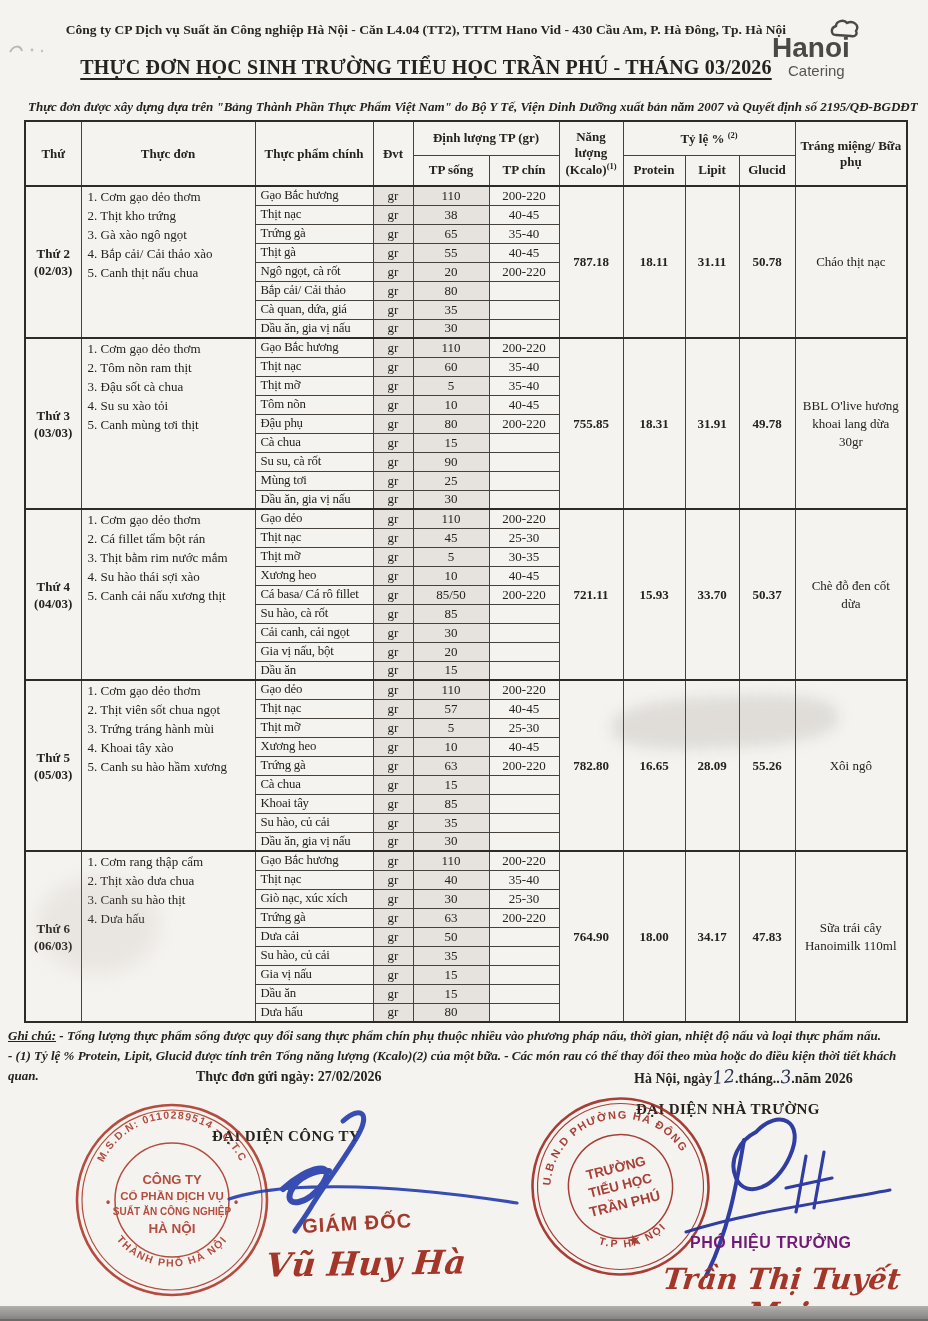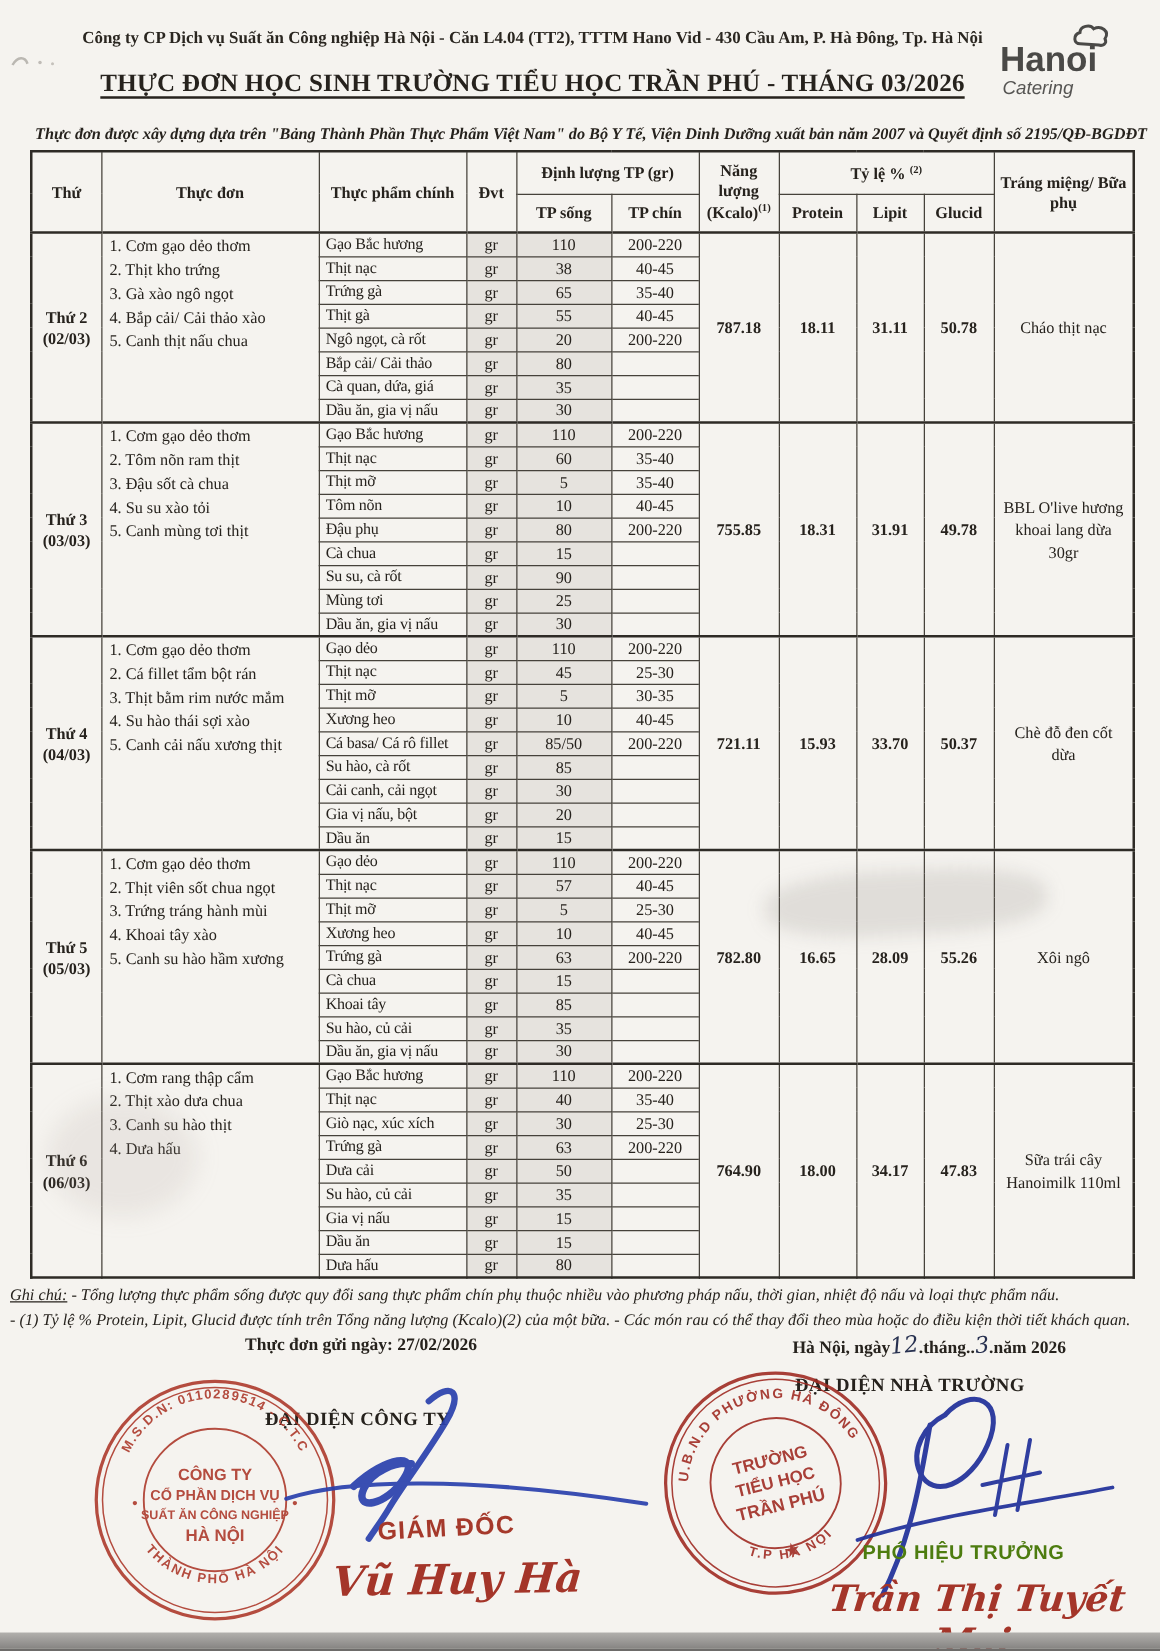--- a/index.html
+++ b/index.html
@@ -8,24 +8,24 @@
           font-family:"Liberation Serif", serif; color:#26221d; overflow:hidden; }
 
   
   .company-line { position:absolute; top:22px; left:0; width:852px; text-align:center;
                   font-size:13.5px; font-weight:bold; color:#2a2620; }
   .doc-title { position:absolute; top:56px; left:0; width:852px; text-align:center;
                font-size:20px; font-weight:bold; letter-spacing:.2px; }
   .doc-title span { text-decoration:underline; text-decoration-thickness:1.5px; text-underline-offset:4px; }
   .basis-note { position:absolute; top:99px; left:28px; width:892px;
                 font-size:13px; font-style:italic; font-weight:bold; }
-  .logo { position:absolute; left:800px; top:34px; width:120px;
+  .logo { position:absolute; left:772px; top:34px; width:120px;
           font-family:"Liberation Sans", sans-serif; color:#4a4947; }
   .logo-word { font-size:28px; font-weight:bold; line-height:1; letter-spacing:0; }
-  .logo-sub  { font-size:15px; margin-left:2px; color:#565553;font-style:italic; }
+  .logo-sub  { font-size:15px; margin-left:16px; color:#565553; }
   .logo-hat { position:absolute; left:56px; top:-15px; }
 
   
   .menu-table { position:absolute; top:120px; left:24px; width:882px;
                 border-collapse:collapse; font-size:13px; table-layout:fixed;
                 border:2px solid #2e2b26; }
   .menu-table th, .menu-table td { border:1px solid #46423b; }
   .menu-table thead th { font-weight:bold; text-align:center; vertical-align:middle; padding:2px; }
   tr.h1 th { height:34px;margin-top:33px; } tr.h2 th { height:31px; }
   .day-start td, .day-start th { border-top:2px solid #2e2b26; }
@@ -35,35 +35,35 @@
   .menu-line { line-height:19px; white-space:nowrap; }
   .ing-name  { text-align:left; padding:0 3px 0 5px; white-space:nowrap; font-size:12.8px; letter-spacing:-.2px; }
   .unit-cell { background:#e6e3de; text-align:center; }
   .raw-cell  { background:#e6e3de; text-align:center; }
   .cooked-cell { text-align:center; }
   .num-cell  { text-align:center; vertical-align:middle;font-weight:bold; }
   .dessert-cell { text-align:center; vertical-align:middle; line-height:18px; padding:0 6px; }
 
   
   .notes { position:absolute; top:1026px; left:8px; width:916px;
-           font-size:13px; font-style:italic; font-weight:normal; line-height:20px; }
+           font-size:13px; font-style:italic; font-weight:bold; line-height:20px; }
   .notes .lbl { text-decoration:underline; }
   .sent-date  { position:absolute; top:1069px; left:196px; font-size:14px; font-weight:bold; }
   .place-date { position:absolute; top:1066px; left:634px; font-size:14px; font-weight:bold; }
   .hand { font-family:"DejaVu Serif", serif; font-style:italic; font-weight:normal;
           color:#27304f; font-size:18px; display:inline-block; transform:rotate(-6deg); }
   .rep-company { position:absolute; top:1128px; left:212px; font-size:15px; font-weight:bold; letter-spacing:.4px; }
   .rep-school  { position:absolute; top:1101px; left:636px; font-size:15px; font-weight:bold; letter-spacing:.4px; }
   .director-title { position:absolute; left:302px; top:1212px; font-family:"Liberation Sans",sans-serif;
                     font-size:20px; font-weight:bold; color:#a5392b; letter-spacing:1px; transform:rotate(-3deg); }
   .director-name  { position:absolute; left:226px; top:1244px; width:280px; text-align:center;
                     font-size:33px; font-style:italic; font-weight:bold; color:#a43529;
                     font-family:"DejaVu Serif", serif; transform:skewX(-6deg) rotate(-1deg); }
   .vp-title { position:absolute; left:690px; top:1234px; font-family:"Liberation Sans",sans-serif;
-              font-size:16px; font-weight:bold; color:#4d7c0f; letter-spacing:.5px; }
+              font-size:16px; font-weight:bold; color:#701a75; letter-spacing:.5px; }
   .vp-name  { position:absolute; left:636px; top:1262px; width:288px; text-align:center;
               font-size:29px; font-style:italic; font-weight:bold; color:#a43529;
               font-family:"DejaVu Serif", serif; transform:skewX(-6deg); }
   .stamp { position:absolute; opacity:.9; }
   .stamp-left  { left:72px;  top:1100px; }
   .stamp-right { left:528px; top:1094px; transform:rotate(-14deg); }
   .sig { position:absolute; }
   .sig-left  { left:225px; top:1103px; }
   .sig-right { left:628px; top:1104px; }
   .scan-bar { position:absolute; left:0; top:1306px; width:928px; height:15px;

